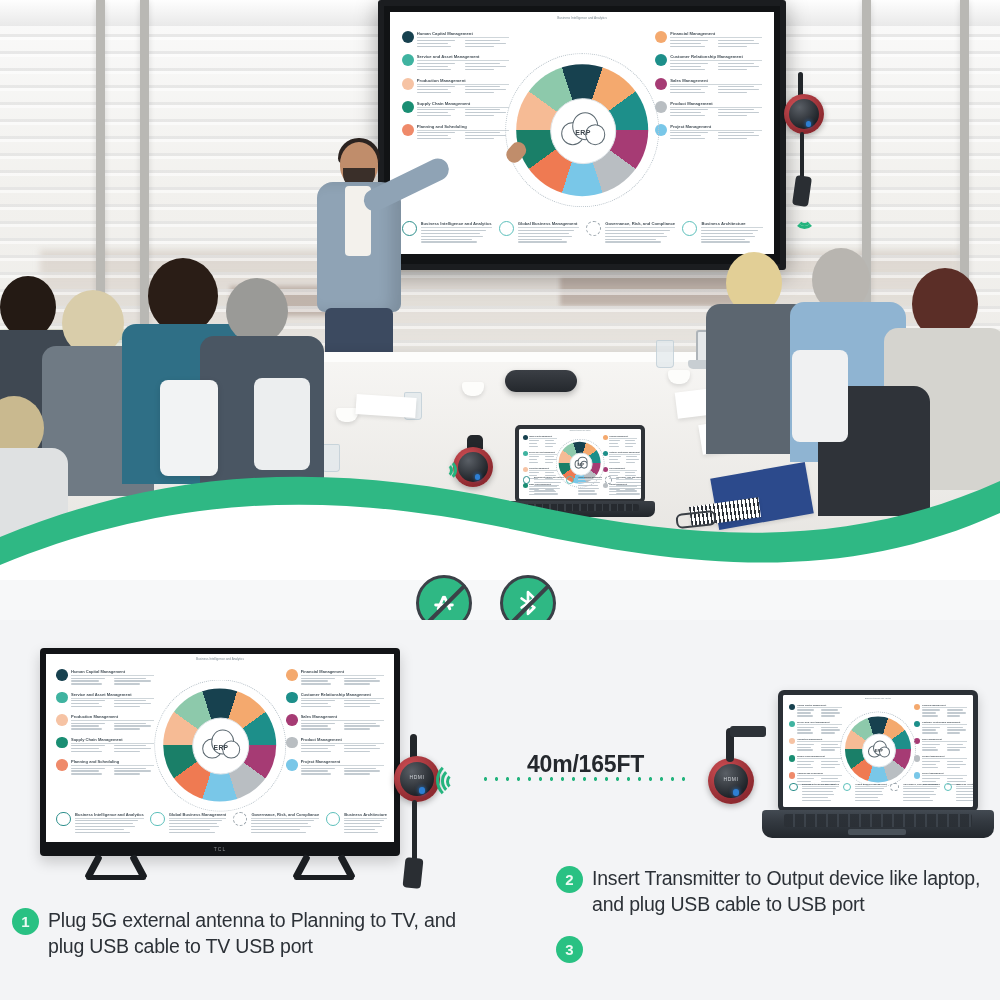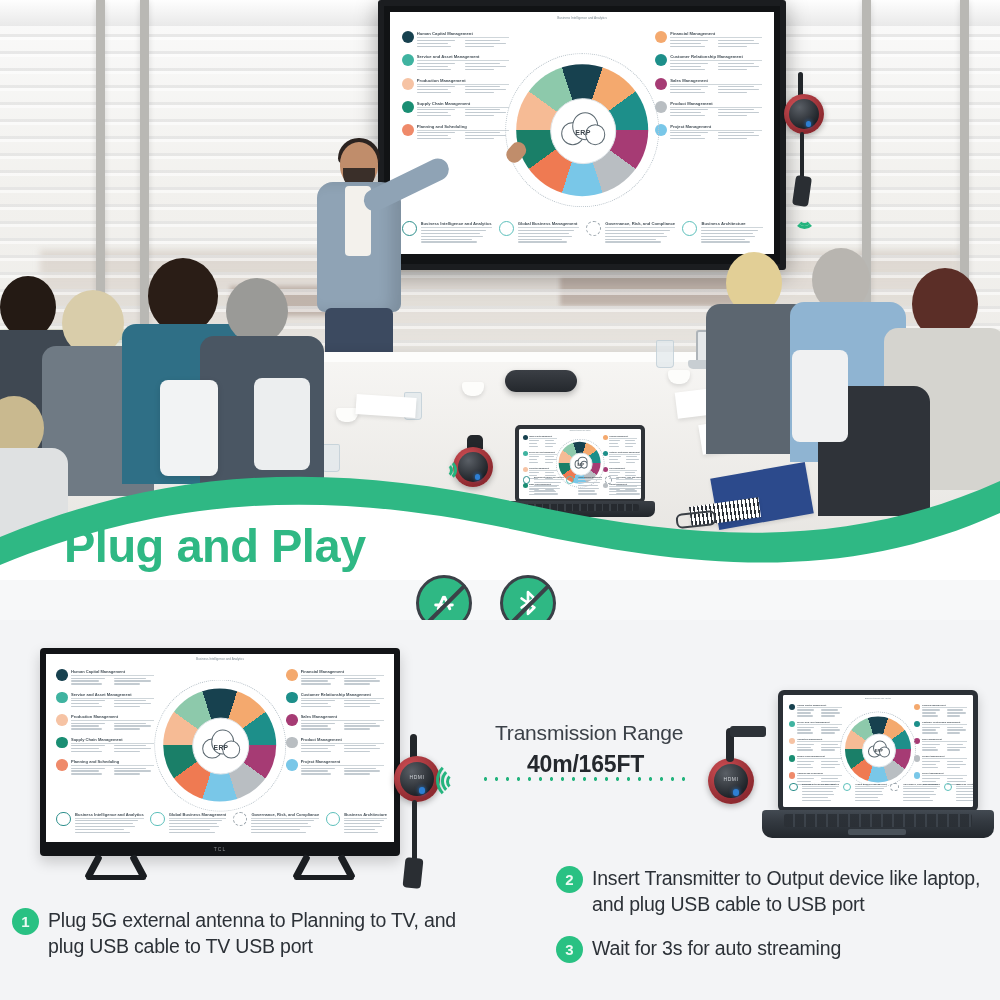--- a/index.html
+++ b/index.html
@@ -775,21 +775,20 @@
     </div>
     <div style="position:absolute;left:792px;top:350px;width:56px;height:92px;background:#f0f1f2;border-radius:8px;"></div>
   </div>
 
   <svg class="swoosh" viewBox="0 0 1000 130" preserveAspectRatio="none">
     <path d="M0,92 C170,22 330,16 520,58 C700,98 850,104 1000,36 L1000,130 L0,130 Z" fill="#ffffff"></path>
     <path d="M0,82 C170,12 330,6 520,48 C700,88 850,94 1000,26 L1000,58 C850,126 700,116 520,76 C330,34 170,40 0,110 Z" fill="#2fb884"></path>
   </svg>
   <div style="position:absolute;left:0;top:580px;width:1000px;height:48px;background:#f7f8f9;"></div>
 
-  <div class="headline">Plug and Play</div>
 
   <div class="noicons">
     <div class="noicon" style="left:0;">
       <svg viewBox="0 0 50 50" style="position:absolute;left:9px;top:9px;width:32px;height:32px;">
         <path d="M16 34 L24 16 M34 34 L26 16 M12 28 H38" stroke="#ffffff" stroke-width="4.6" stroke-linecap="round" fill="none"></path>
       </svg>
       <div class="slash"></div>
     </div>
     <div class="noicon" style="left:84px;">
       <svg viewBox="0 0 50 50" style="position:absolute;left:9px;top:8px;width:32px;height:34px;">
@@ -1346,29 +1345,27 @@
             </div>
     </div>
       </div>
     </div>
     <div class="lap2-base">
       <div class="lap2-kb"></div>
       <div class="lap2-pad"></div>
     </div>
   </div>
 
-  <div class="trans-t1">Transmission Range</div>
   <div class="trans-t2">40m/165FT</div>
 
   <div class="step" style="left:12px;top:908px;width:470px;">
     <div class="bullet">1</div>
     <div class="step-txt">Plug 5G external antenna to Planning to TV, and plug USB cable to TV USB port</div>
   </div>
   <div class="step" style="left:556px;top:866px;width:436px;">
     <div class="bullet">2</div>
     <div class="step-txt">Insert Transmitter to Output device like laptop, and plug USB cable to USB port</div>
   </div>
   <div class="step" style="left:556px;top:936px;width:436px;">
     <div class="bullet">3</div>
-    <div class="step-txt">Wait for 3s for auto streaming</div>
   </div>
 
 </div>
 
 </body></html>

